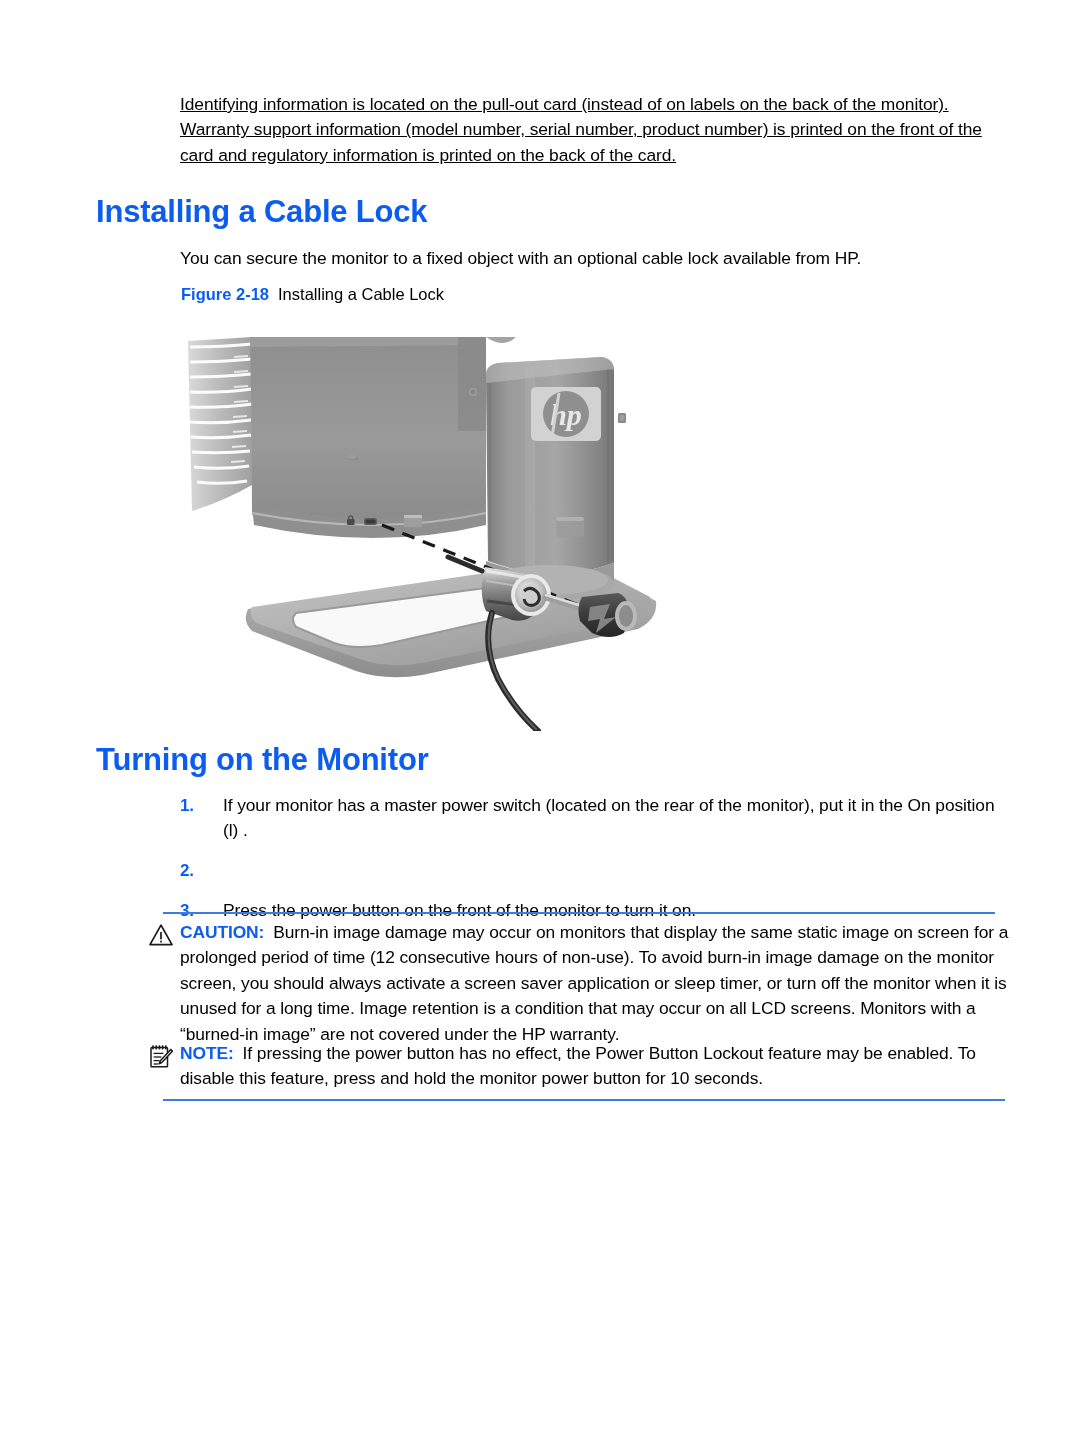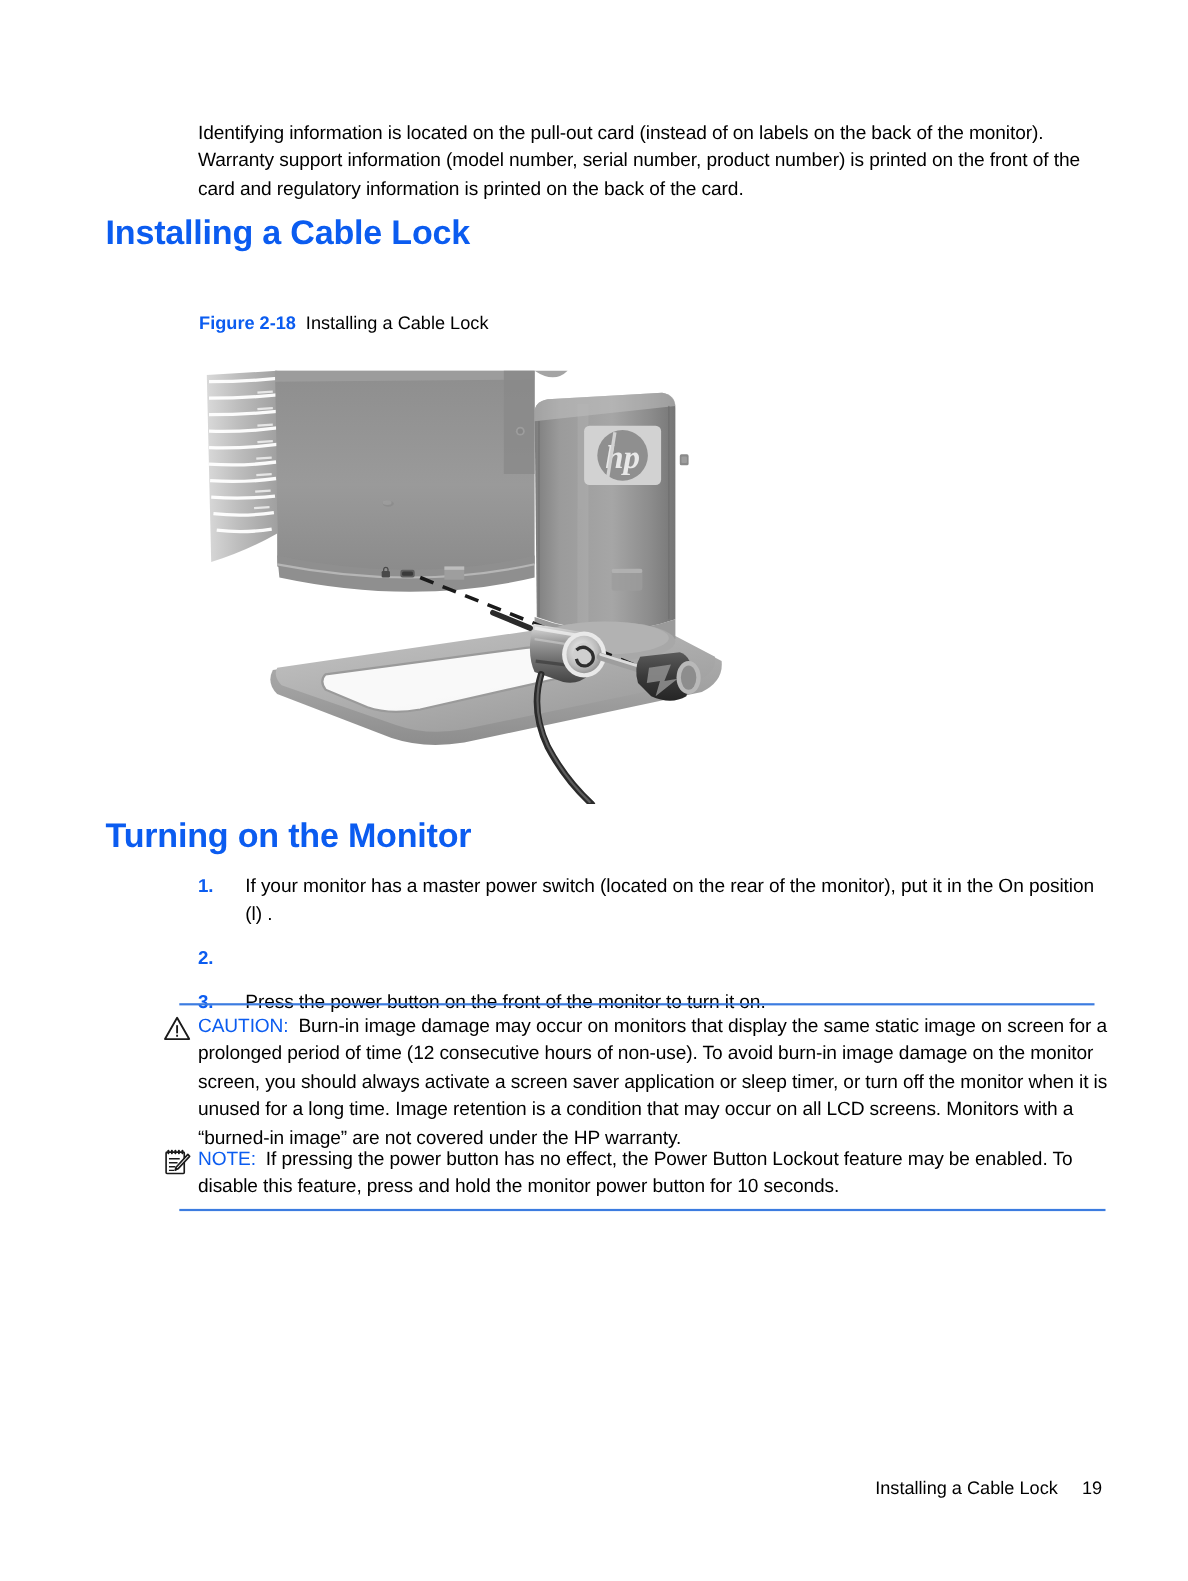--- a/index.html
+++ b/index.html
@@ -105,21 +105,21 @@
   .admon-body {
     position: absolute;
     left: 32px;
     width: 838px;
     font-size: 17.4px;
     line-height: 25.4px;
     letter-spacing: -0.1px;
   }
   .admon-kw {
     color: #0b5cf0;
-    font-weight: normal;
+    font-weight: bold;
   }
   .admon-sep {
     display: inline-block;
     width: 9px;
   }
 
   
   .footer {
     position: absolute;
     left: 0;
@@ -143,24 +143,25 @@
     width: 480px;
     height: 396px;
   }
   .figure svg { display: block; }
 </style>
 </head>
 <body>
 
 <div class="page">
 
-  <div class="body-para" style="top:108px;">Identifying information is located on the pull-out card (instead of on labels on the back of the monitor). Warranty support information (model number, serial number, product number) is printed on the front of the card and regulatory information is printed on the back of the card.</div>
+  <div class="body-para" style="top:92px;text-decoration:underline;">Identifying information is located on the pull-out card (instead of on labels on the back of the monitor). Warranty support information (model number, serial number, product number) is printed on the front of the card and regulatory information is printed on the back of the card.</div>
 
   <div class="h1" style="top:194px;">Installing a Cable Lock</div>
 
+  <div class="body-para" style="top:246px;">You can secure the monitor to a fixed object with an optional cable lock available from HP.</div>
 
   <div class="fig-caption" style="top:284px;">
     <span class="fig-label">Figure 2-18</span><span class="admon-sep"></span><span class="fig-title">Installing a Cable Lock</span>
   </div>
 
   <div class="figure">
     <svg width="480" height="396" viewBox="0 0 480 396" xmlns="http://www.w3.org/2000/svg">
       <defs>
         <linearGradient id="panelG" x1="0" y1="0" x2="0" y2="1">
           <stop offset="0" stop-color="#8e8e8e"></stop>
@@ -384,17 +385,14 @@
     </div>
 
     <div class="admon-body">
       <span class="admon-kw">NOTE:</span><span class="admon-sep"></span><span>If pressing the power button has no effect, the Power Button Lockout feature may be enabled. To disable this feature, press and hold the monitor power button for 10 seconds.</span>
     </div>
 
     <div class="admon-rule" style="top:58px; left:15px; width:842px;"></div>
   </div>
 
 
-  <div class="footer">
-    <span>Installing a Cable Lock</span><span class="pnum">19</span>
-  </div>
 
 </div>
 
 </body></html>

